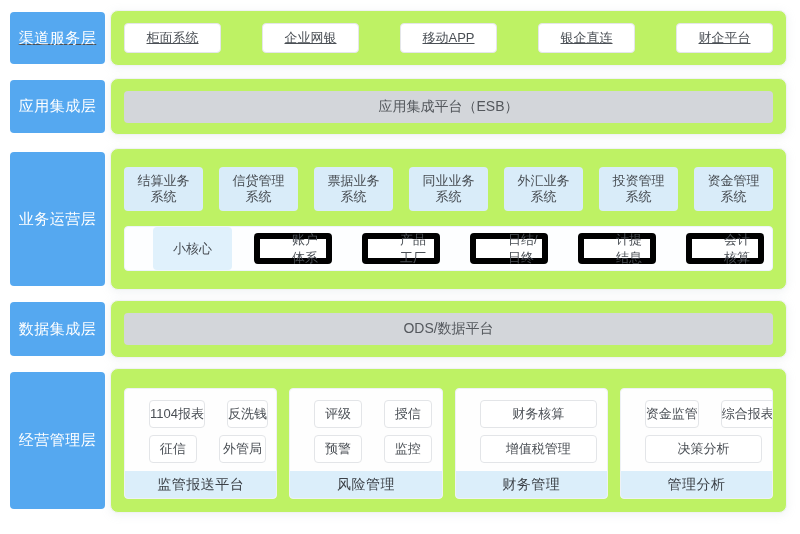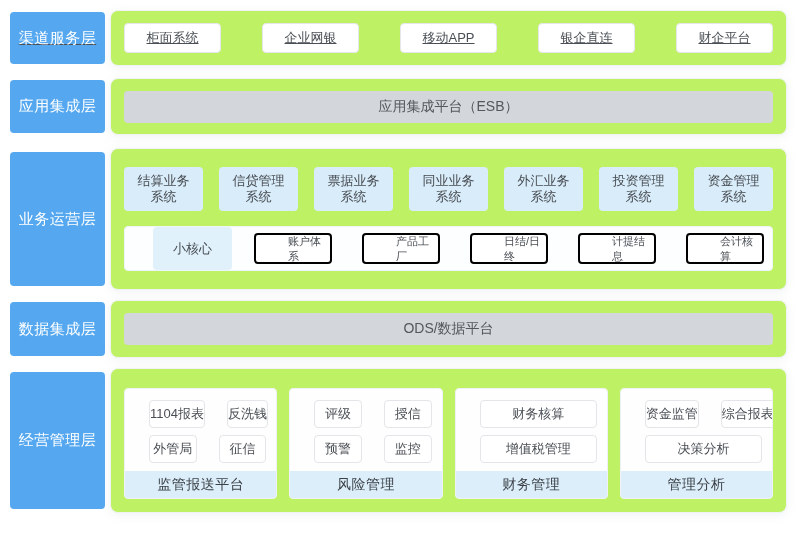--- a/index.html
+++ b/index.html
@@ -62,23 +62,23 @@
     background: #fdfeff;
     display: flex; justify-content: space-between; align-items: center;
   }
   .core-highlight {
     align-self: stretch; width: 79px; border-radius: 4px;
     background: #e0f1fc; color: #464b51; font-size: 13px;
     display: flex; align-items: center; justify-content: center; margin-left: 28px;
   }
   .core-box {
     width: 78px; height: 31px; margin-right: 8px;
-    border: 2px solid #000000; border-radius: 4px; background: #fff;
-    display: flex; align-items: center; justify-content: center;
-    font-size: 11px; color: #4a4f55; padding-left: 32px;
+    border: 6px solid #000000; border-radius: 4px; background: #fff;
+    display: flex; align-items: center; justify-content: center;
+    font-size: 13px; color: #4a4f55; padding-left: 32px;
   }
 
   
   .row-mgmt .layer-card { padding: 19px 13px 13px; align-items: stretch; }
   .groups { flex: 1; display: flex; gap: 12px; }
   .group {
     flex: 1; border: 1px solid #eef1f5; border-radius: 4px;
     background: #fefefe; display: flex; flex-direction: column; overflow: hidden;
   }
   .group-body { flex: 1; padding: 11px 10px 8px; display: flex; flex-direction: column; gap: 7px; }
@@ -160,22 +160,22 @@
     <div class="layer-card">
       <div class="groups">
 
         <div class="group">
           <div class="group-body">
             <div class="group-line">
               <div class="group-box">1104报表</div>
               <div class="group-box">反洗钱</div>
             </div>
             <div class="group-line">
+              <div class="group-box">征信</div>
               <div class="group-box">外管局</div>
-              <div class="group-box">征信</div>
             </div>
           </div>
           <div class="group-footer">监管报送平台</div>
         </div>
 
         <div class="group">
           <div class="group-body">
             <div class="group-line">
               <div class="group-box">评级</div>
               <div class="group-box">授信</div>

